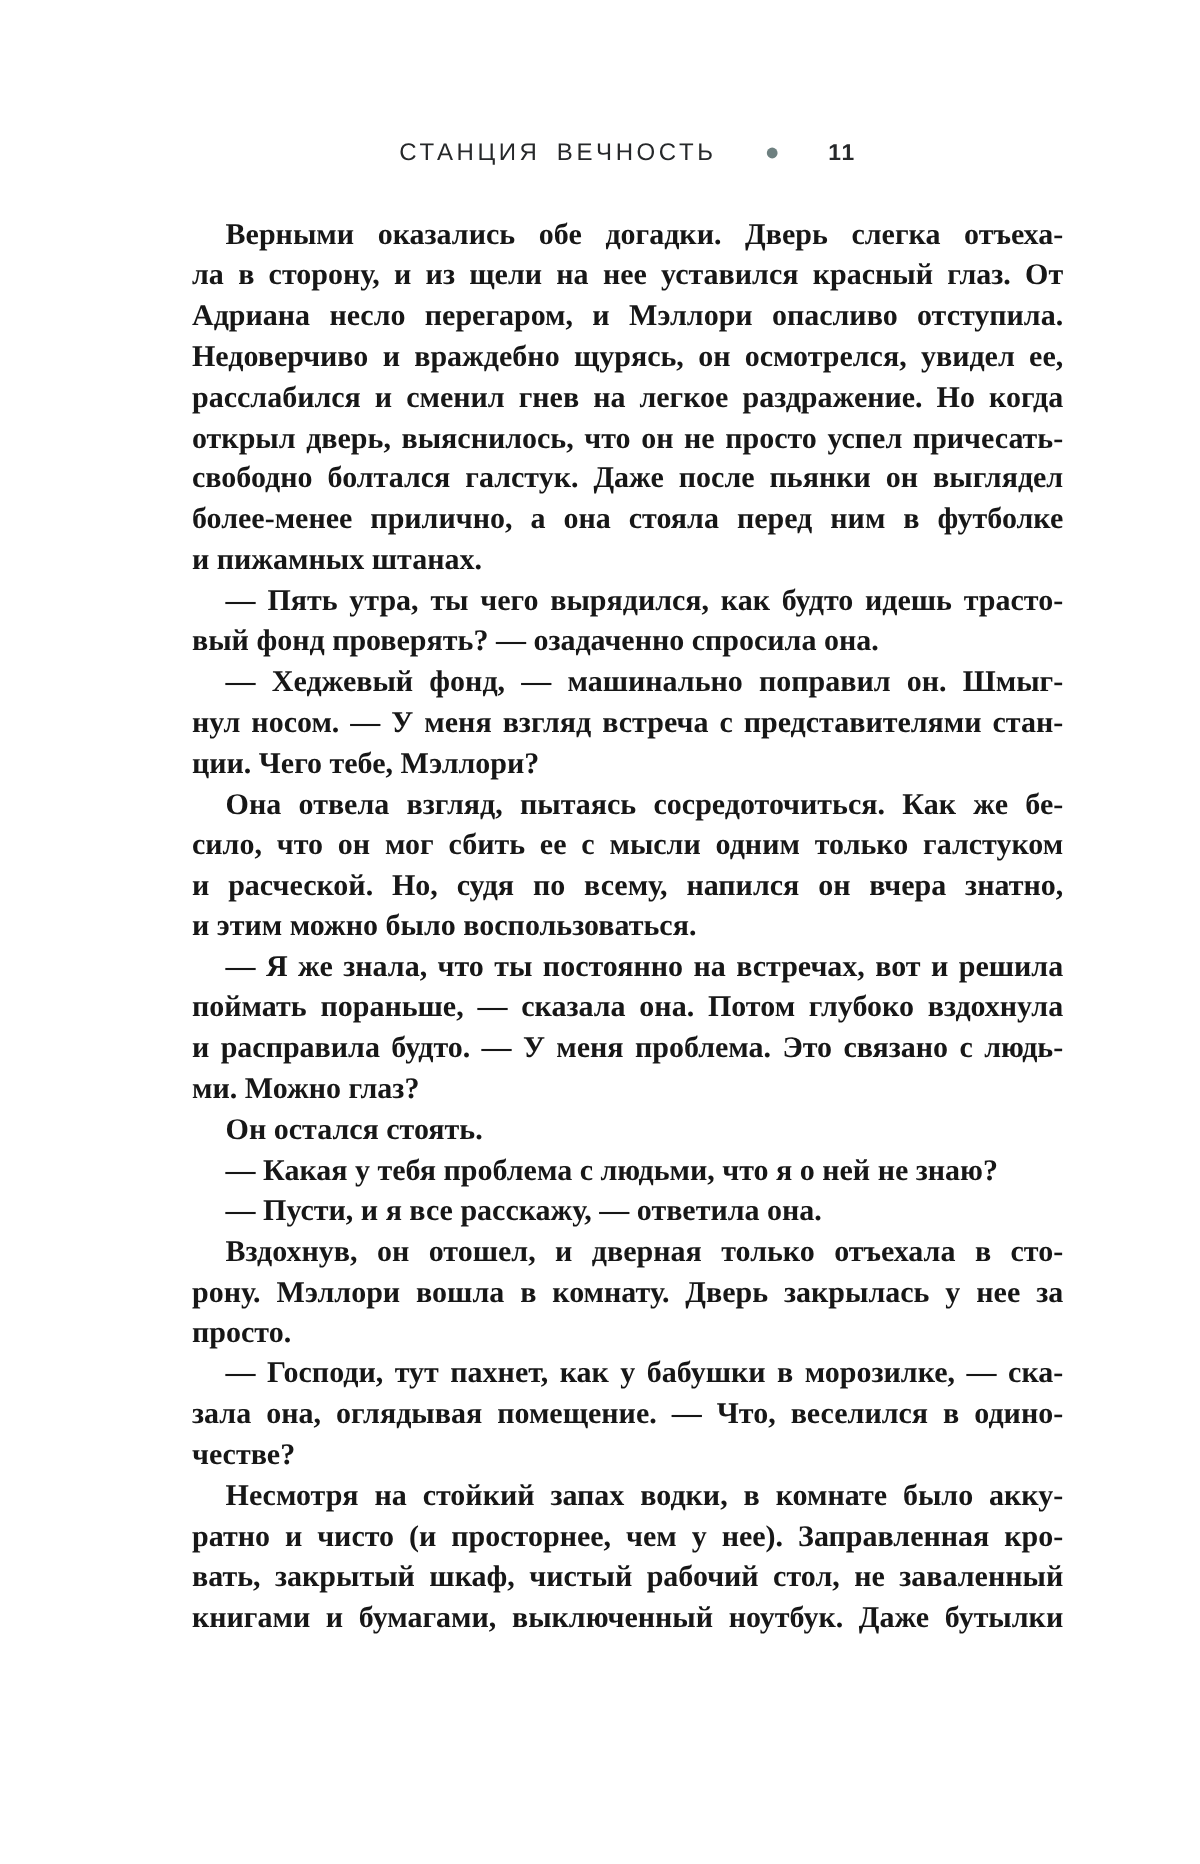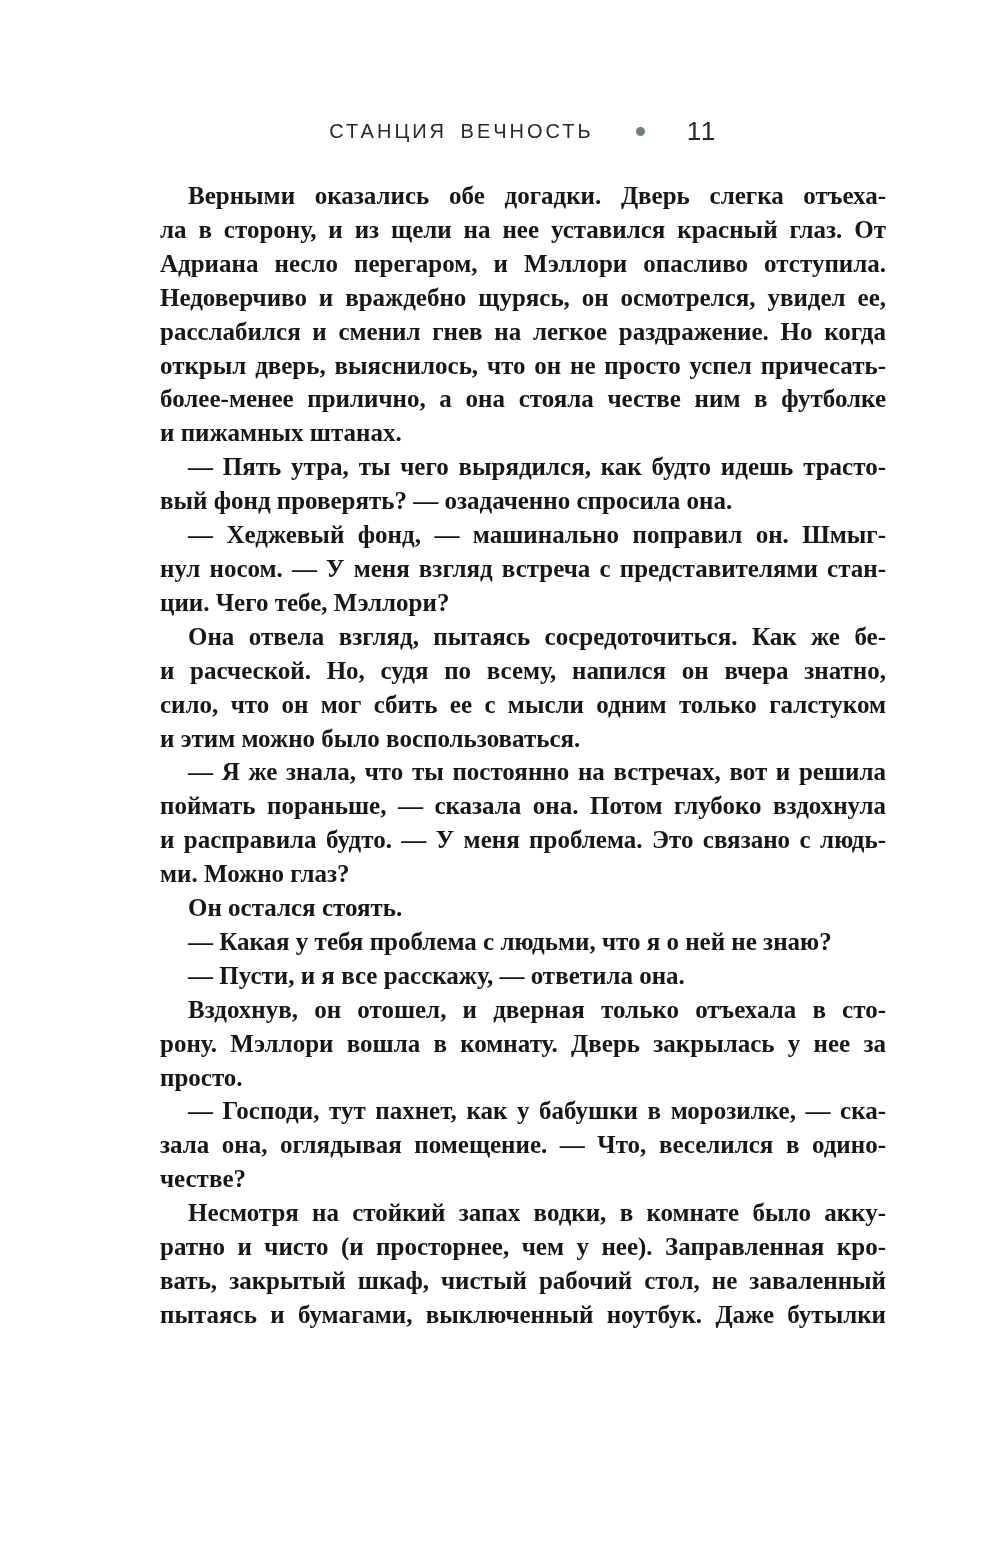--- a/index.html
+++ b/index.html
@@ -36,23 +36,23 @@
     white-space: nowrap;
   }
   .sep-dot {
     width: 9px;
     height: 9px;
     border-radius: 50%;
     background: #6e8080;
     flex: 0 0 auto;
   }
   .page-number {
-    font-size: 26px;
+    font-size: 19px;
     letter-spacing: 1.5px;
-    font-weight: 400;
+    font-weight: 700;
   }
   
   .text-column {
     position: absolute;
     top: 179px;
     left: 112px;
     width: 726px;
     font-family: "Liberation Serif", serif;
     font-size: 25px;
     line-height: 33.9px;
@@ -80,39 +80,40 @@
 
   <div class="text-column">
 
     <div class="paragraph">
       <div class="ln fi">Верными оказались обе догадки. Дверь слегка отъеха-</div>
       <div class="ln">ла в сторону, и из щели на нее уставился красный глаз. От</div>
       <div class="ln">Адриана несло перегаром, и Мэллори опасливо отступила.</div>
       <div class="ln">Недоверчиво и враждебно щурясь, он осмотрелся, увидел ее,</div>
       <div class="ln">расслабился и сменил гнев на легкое раздражение. Но когда</div>
       <div class="ln">открыл дверь, выяснилось, что он не просто успел причесать-</div>
-      <div class="ln">более-менее прилично, а она стояла честве ним в футболке</div>
+      <div class="ln">свободно болтался галстук. Даже после пьянки он выглядел</div>
+      <div class="ln">более-менее прилично, а она стояла перед ним в футболке</div>
       <div class="ln la">и пижамных штанах.</div>
     </div>
 
     <div class="paragraph">
       <div class="ln fi">— Пять утра, ты чего вырядился, как будто идешь трасто-</div>
       <div class="ln la">вый фонд проверять? — озадаченно спросила она.</div>
     </div>
 
     <div class="paragraph">
       <div class="ln fi">— Хеджевый фонд, — машинально поправил он. Шмыг-</div>
       <div class="ln">нул носом. — У меня взгляд встреча с представителями стан-</div>
       <div class="ln la">ции. Чего тебе, Мэллори?</div>
     </div>
 
     <div class="paragraph">
       <div class="ln fi">Она отвела взгляд, пытаясь сосредоточиться. Как же бе-</div>
+      <div class="ln">сило, что он мог сбить ее с мысли одним только галстуком</div>
       <div class="ln">и расческой. Но, судя по всему, напился он вчера знатно,</div>
-      <div class="ln">сило, что он мог сбить ее с мысли одним только галстуком</div>
       <div class="ln la">и этим можно было воспользоваться.</div>
     </div>
 
     <div class="paragraph">
       <div class="ln fi">— Я же знала, что ты постоянно на встречах, вот и решила</div>
       <div class="ln">поймать пораньше, — сказала она. Потом глубоко вздохнула</div>
       <div class="ln">и расправила будто. — У меня проблема. Это связано с людь-</div>
       <div class="ln la">ми. Можно глаз?</div>
     </div>
 
@@ -137,17 +138,17 @@
     <div class="paragraph">
       <div class="ln fi">— Господи, тут пахнет, как у бабушки в морозилке, — ска-</div>
       <div class="ln">зала она, оглядывая помещение. — Что, веселился в одино-</div>
       <div class="ln la">честве?</div>
     </div>
 
     <div class="paragraph">
       <div class="ln fi">Несмотря на стойкий запах водки, в комнате было акку-</div>
       <div class="ln">ратно и чисто (и просторнее, чем у нее). Заправленная кро-</div>
       <div class="ln">вать, закрытый шкаф, чистый рабочий стол, не заваленный</div>
-      <div class="ln">пытаясь и бумагами, выключенный ноутбук. Даже бутылки</div>
+      <div class="ln">книгами и бумагами, выключенный ноутбук. Даже бутылки</div>
     </div>
 
   </div>
 </div>
 
 </body></html>

